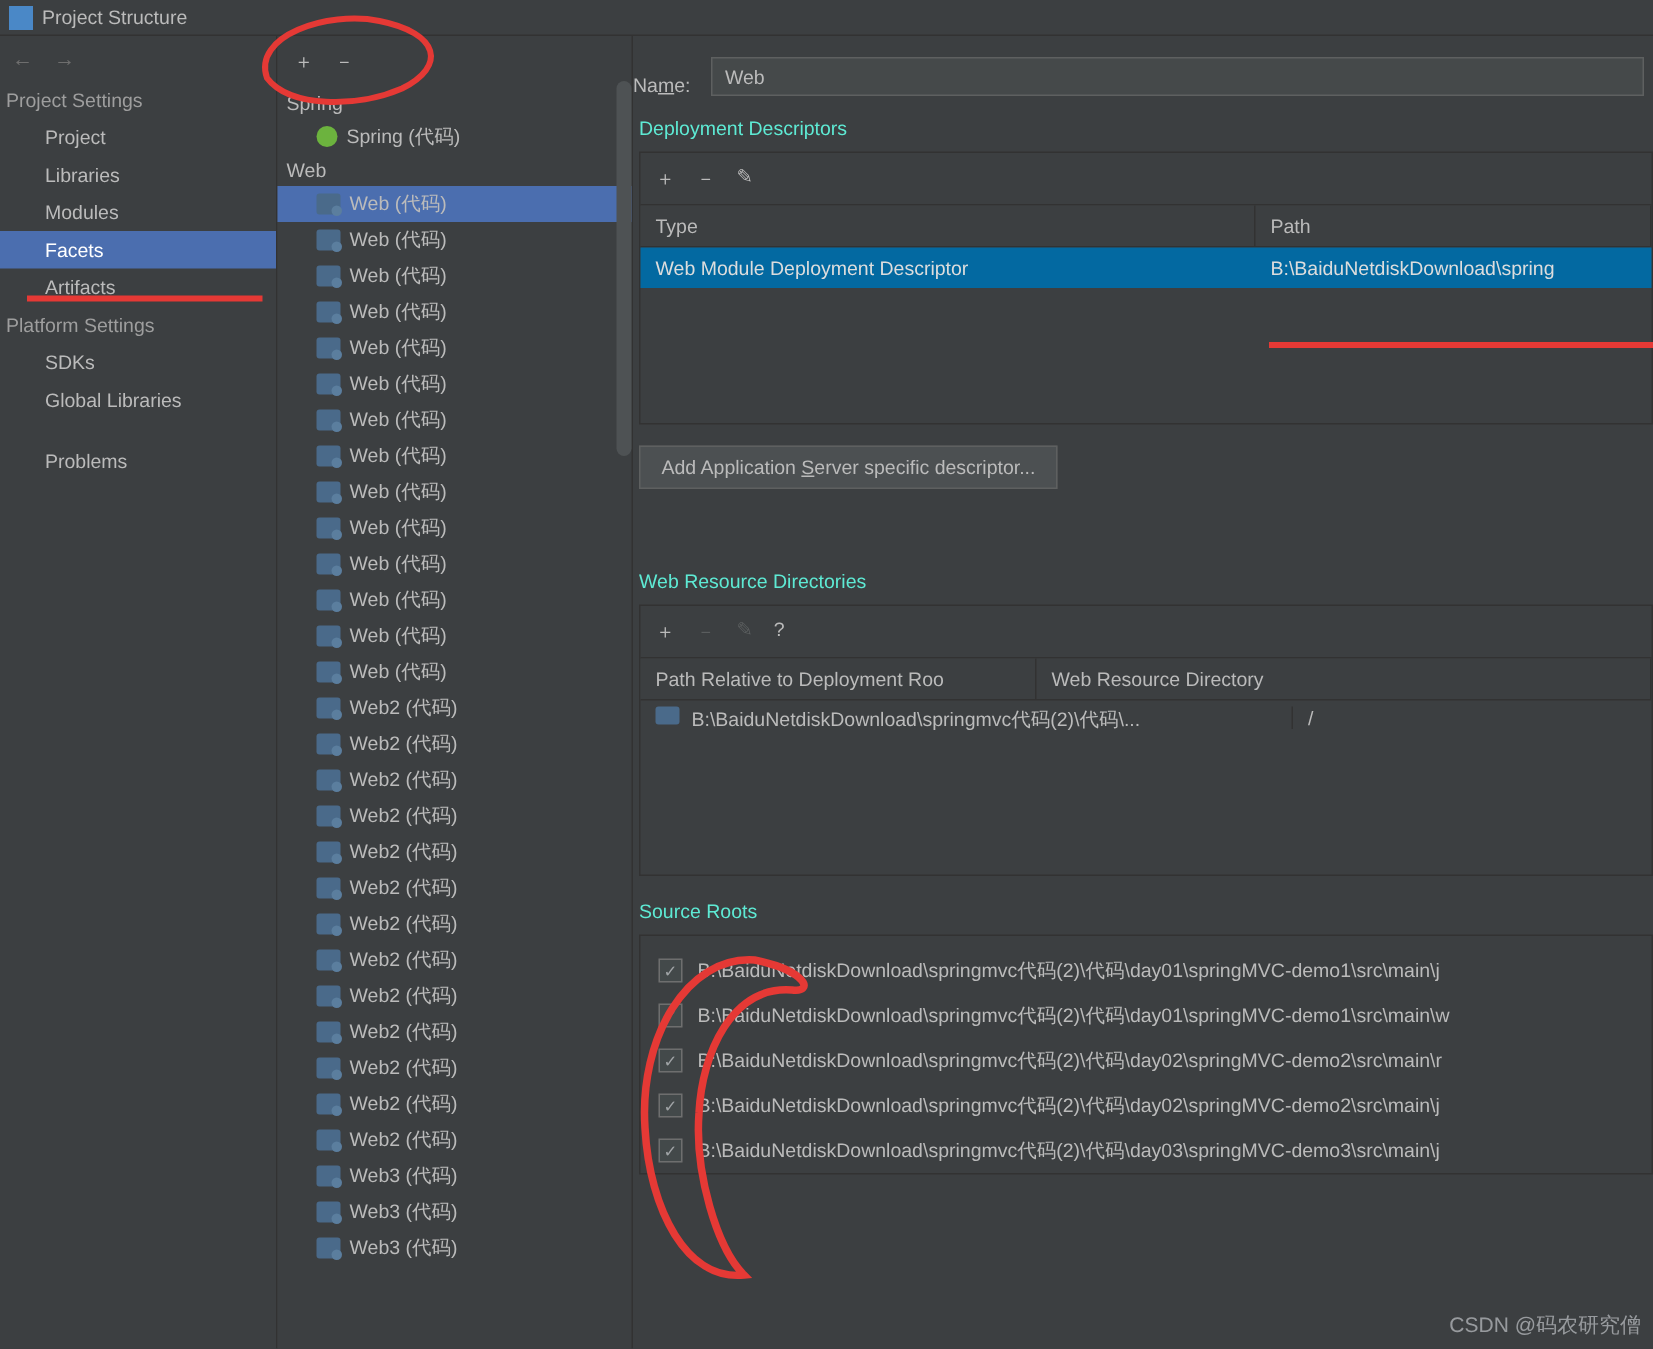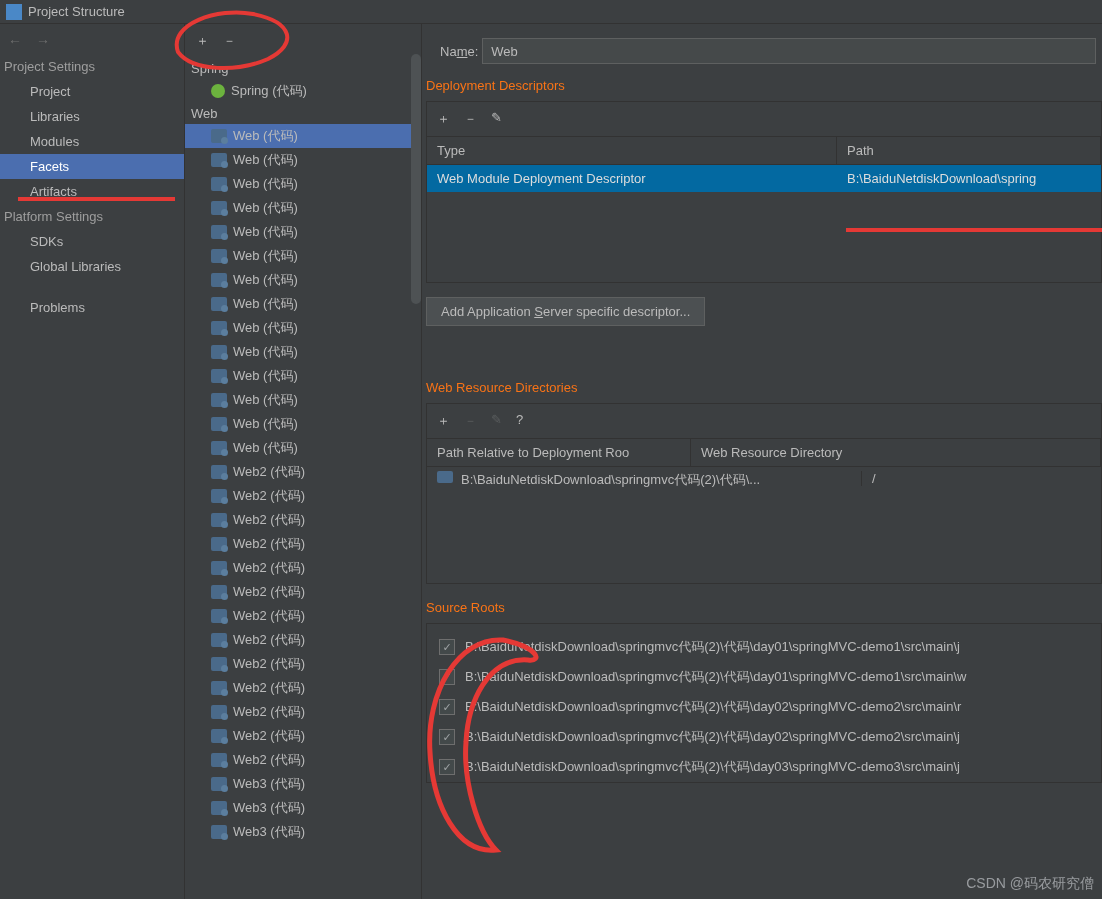--- a/index.html
+++ b/index.html
@@ -17,24 +17,24 @@
 .facet-toolbar{display:flex;gap:14px;padding:8px 11px;font-size:16px;color:#aaa}
 .facet-toolbar span{cursor:pointer}
 .facet-group{padding:3px 6px;color:#bbb}
 .facet-item{display:flex;align-items:center;padding:3px 6px 3px 26px;color:#bbb;cursor:pointer}
 .facet-item.sel{background:#4b6eaf;color:#fff}
 .facet-item .ficon{width:16px;height:14px;margin-right:6px;border-radius:2px;background:#4a6a8a;position:relative}
 .facet-item .ficon::after{content:"";position:absolute;right:-1px;bottom:-1px;width:7px;height:7px;border-radius:50%;background:#5b7e9e}
 .spring-icon{width:14px;height:14px;border-radius:50%;background:#6cb33e;margin-right:6px}
 .scroll-track{position:absolute;right:0;top:30px;width:10px;height:250px;background:#4e5254;border-radius:5px}
 .content{flex:1;background:#3c3f41;padding:14px 0 0 0;overflow:hidden}
-.row{display:flex;align-items:center;gap:4px;margin:0 0 14px 18px}
+.row{display:flex;align-items:flex-end;gap:14px;margin:0 0 14px 0}
 .underline{text-decoration:underline}
 .name-input{flex:1;height:26px;background:#45494a;border:1px solid #5e6060;padding:0 8px;color:#bbb;margin-right:6px}
-.section-title{color:#f97316;margin:4px 0 8px 4px}
+.section-title{color:#5eead4;margin:4px 0 8px 4px}
 .panel{border:1px solid #323232;background:#3c3f41;margin-left:4px}
 .panel-tools{display:flex;gap:14px;padding:8px 10px;font-size:15px;color:#aaa;border-bottom:1px solid #323232}
 .panel-tools .disabled{color:#5a5d5e}
 .tbl-head{display:flex;background:#3c3f41;border-bottom:1px solid #323232}
 .tbl-head div{padding:6px 10px;color:#bbb;border-right:1px solid #323232}
 .tbl-row{display:flex}
 .tbl-row.sel{background:#0369a1}
 .tbl-row div{padding:6px 10px;color:#ddd;white-space:nowrap;overflow:hidden}
 .col-type{width:410px}
 .col-path{flex:1}

